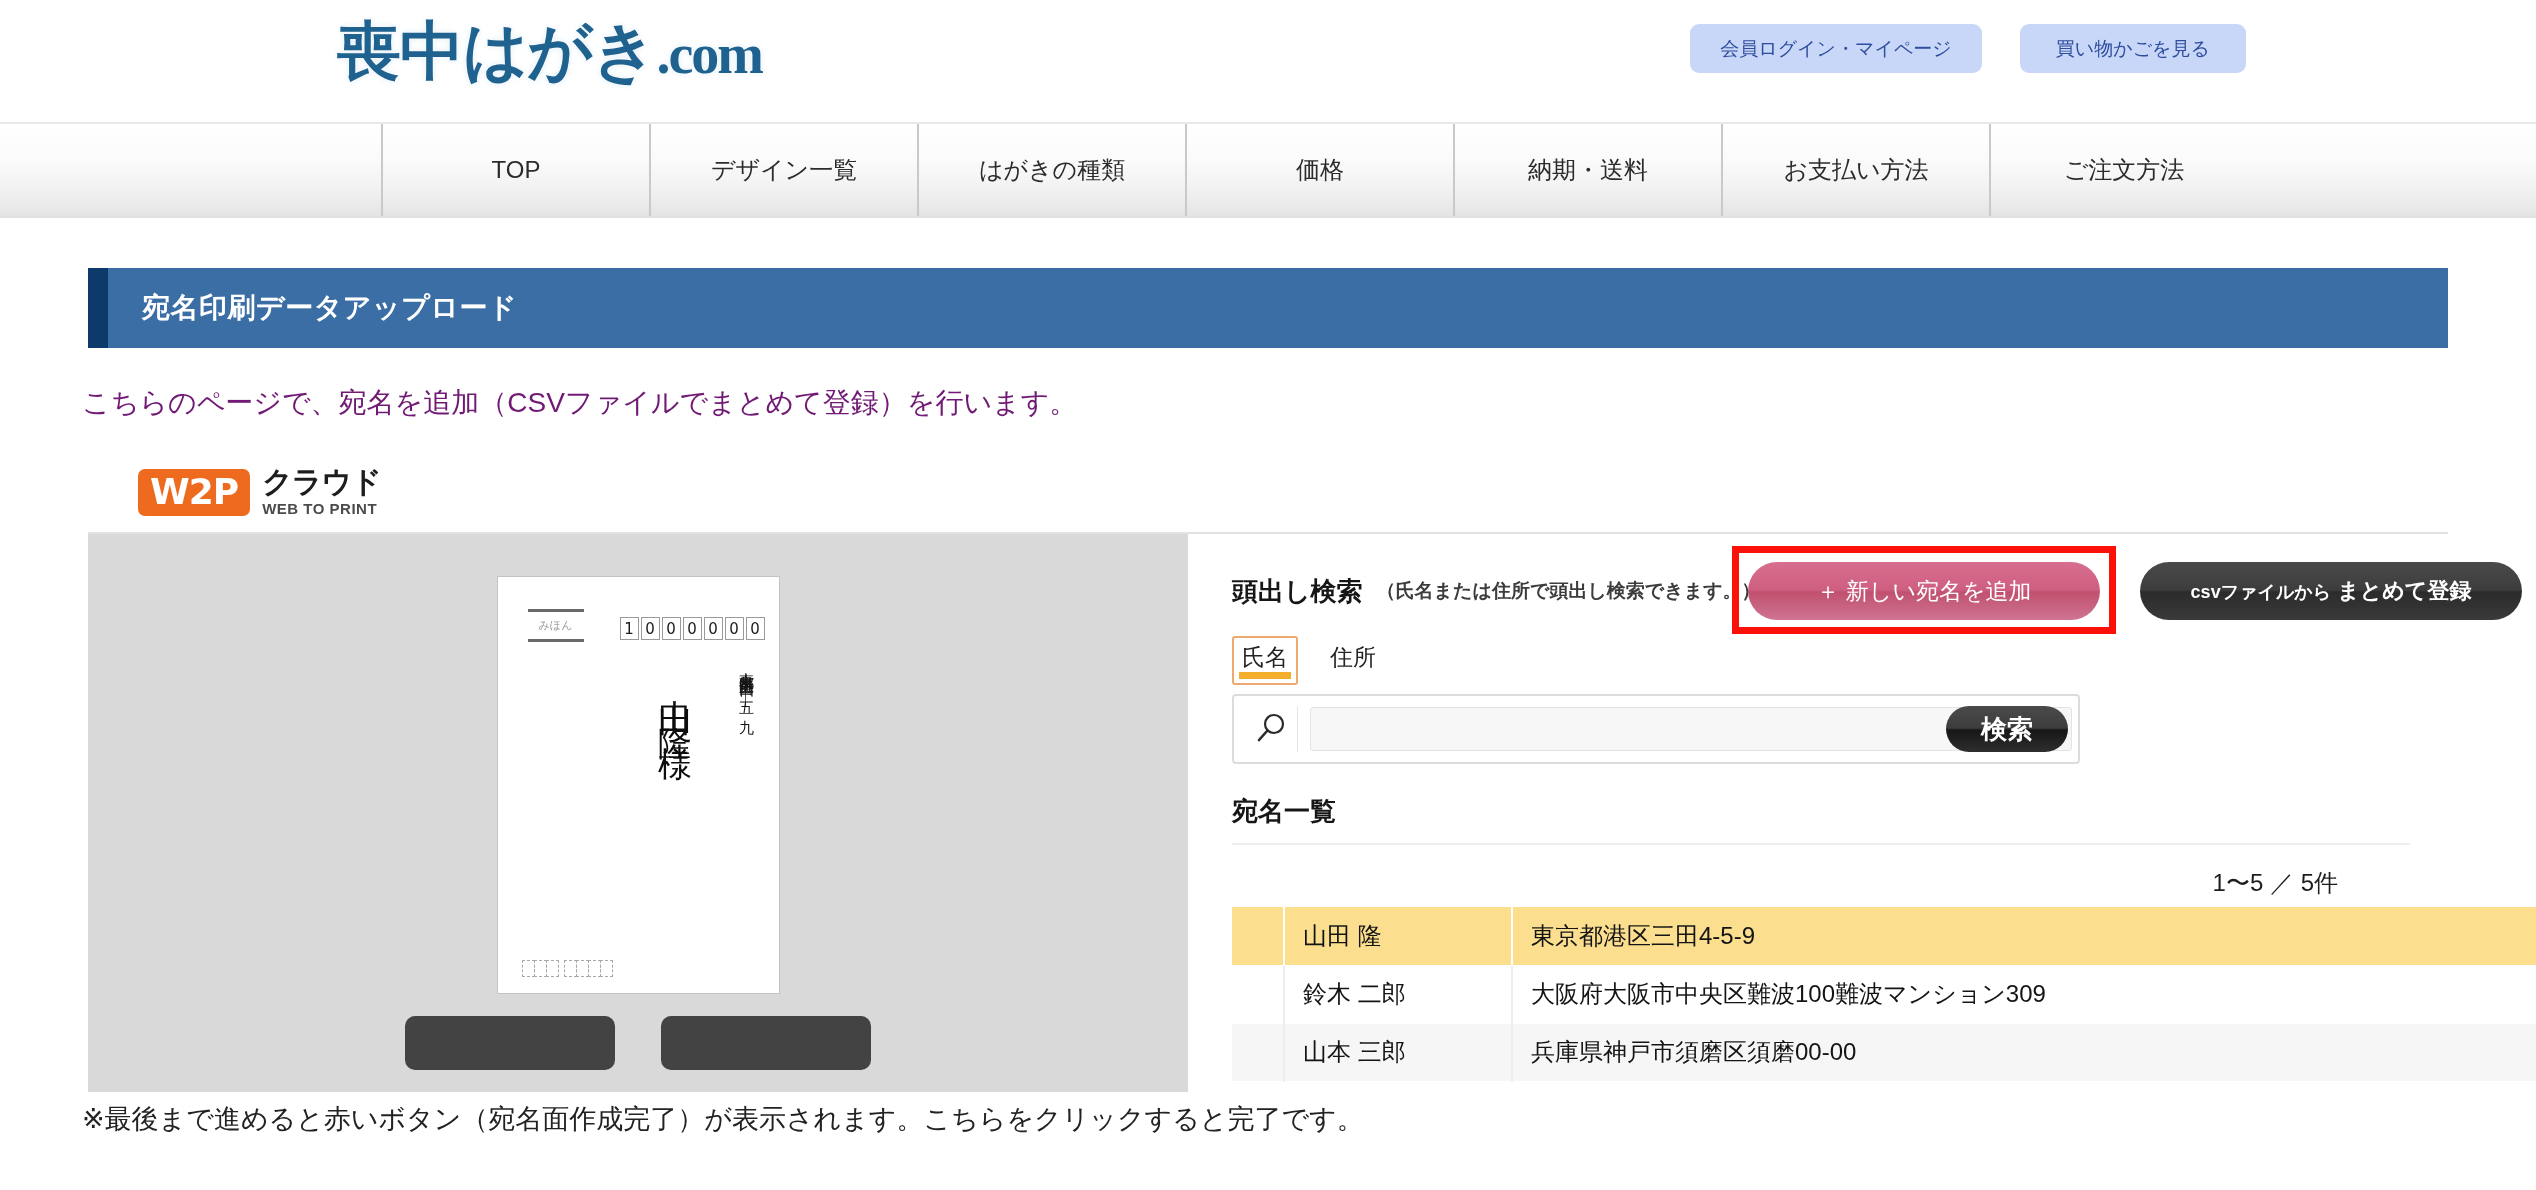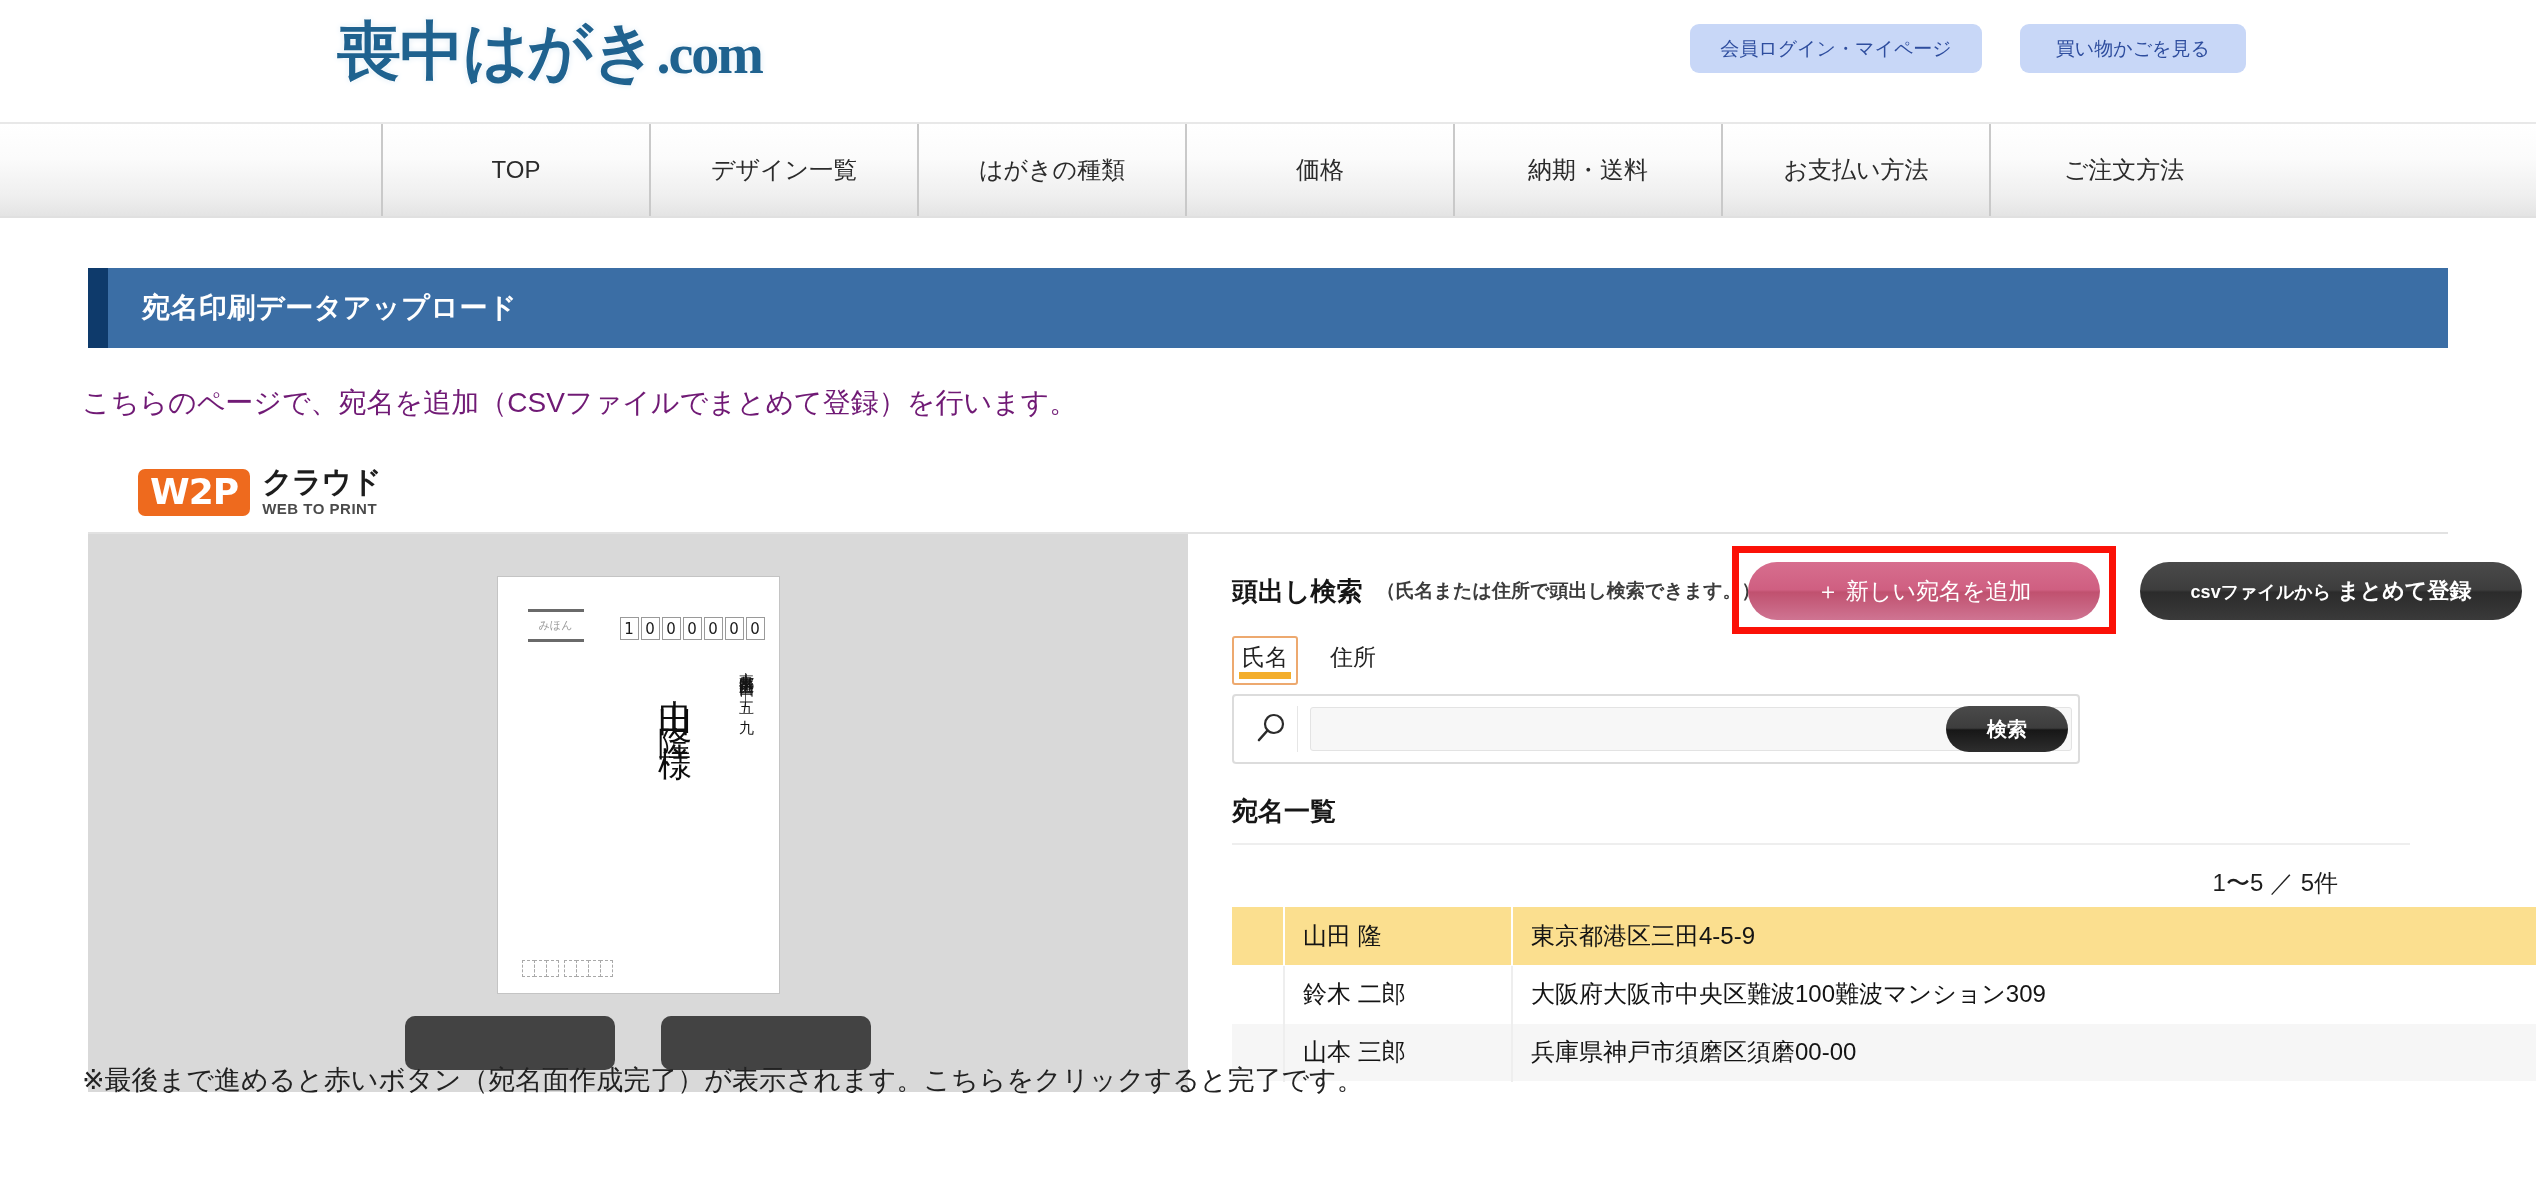--- a/index.html
+++ b/index.html
@@ -342,21 +342,21 @@
     color: #333;
     outline: none;
     font-family: "Liberation Sans", "DejaVu Sans", sans-serif;
   }
   .search-go {
     position: relative;
     margin-left: -126px;
     width: 122px; height: 46px;
     border: none; border-radius: 23px;
     background: linear-gradient(to bottom, #4a4a4a 0%, #3d3d3d 48%, #171717 52%, #2e2e2e 100%);
-    color: #fff; font-size: 20px; font-weight: 700; cursor: pointer;
+    color: #fff; font-size: 26px; font-weight: 700; cursor: pointer;
     font-family: Liberation Serif, serif;
   }
   .font-box {
     width: 300px;
     border: 2px solid #dcdcdc;
     border-radius: 4px;
     display: flex; align-items: center; justify-content: center;
     font-size: 24px; color: #1b1b1b;
     height: 70px;
     background: #fff;
@@ -402,21 +402,21 @@
   .addr-table td.c-check { width: 52px; padding: 0; }
   .addr-table td.c-name { width: 228px; }
   .addr-table tr.sel td.c-check { border-right: 2px solid #ffffff; }
   .addr-table tr.sel td.c-name { border-right: 2px solid #ffffff; }
   .addr-table tr.odd td.c-check, .addr-table tr.even td.c-check { border-right: 2px solid #eeeeee; }
   .addr-table tr.odd td.c-name, .addr-table tr.even td.c-name { border-right: 2px solid #eeeeee; }
 
   .footer-note {
     position: absolute;
     left: 82px;
-    top: 1062px;
+    top: 1101px;
     font-size: 27px;
     color: #222222;
   }
   .clip-mask {
     position: absolute;
     left: 0; top: 1100px; width: 2536px; height: 14px;
     background: #ffffff;
   }
 </style>
 </head>

